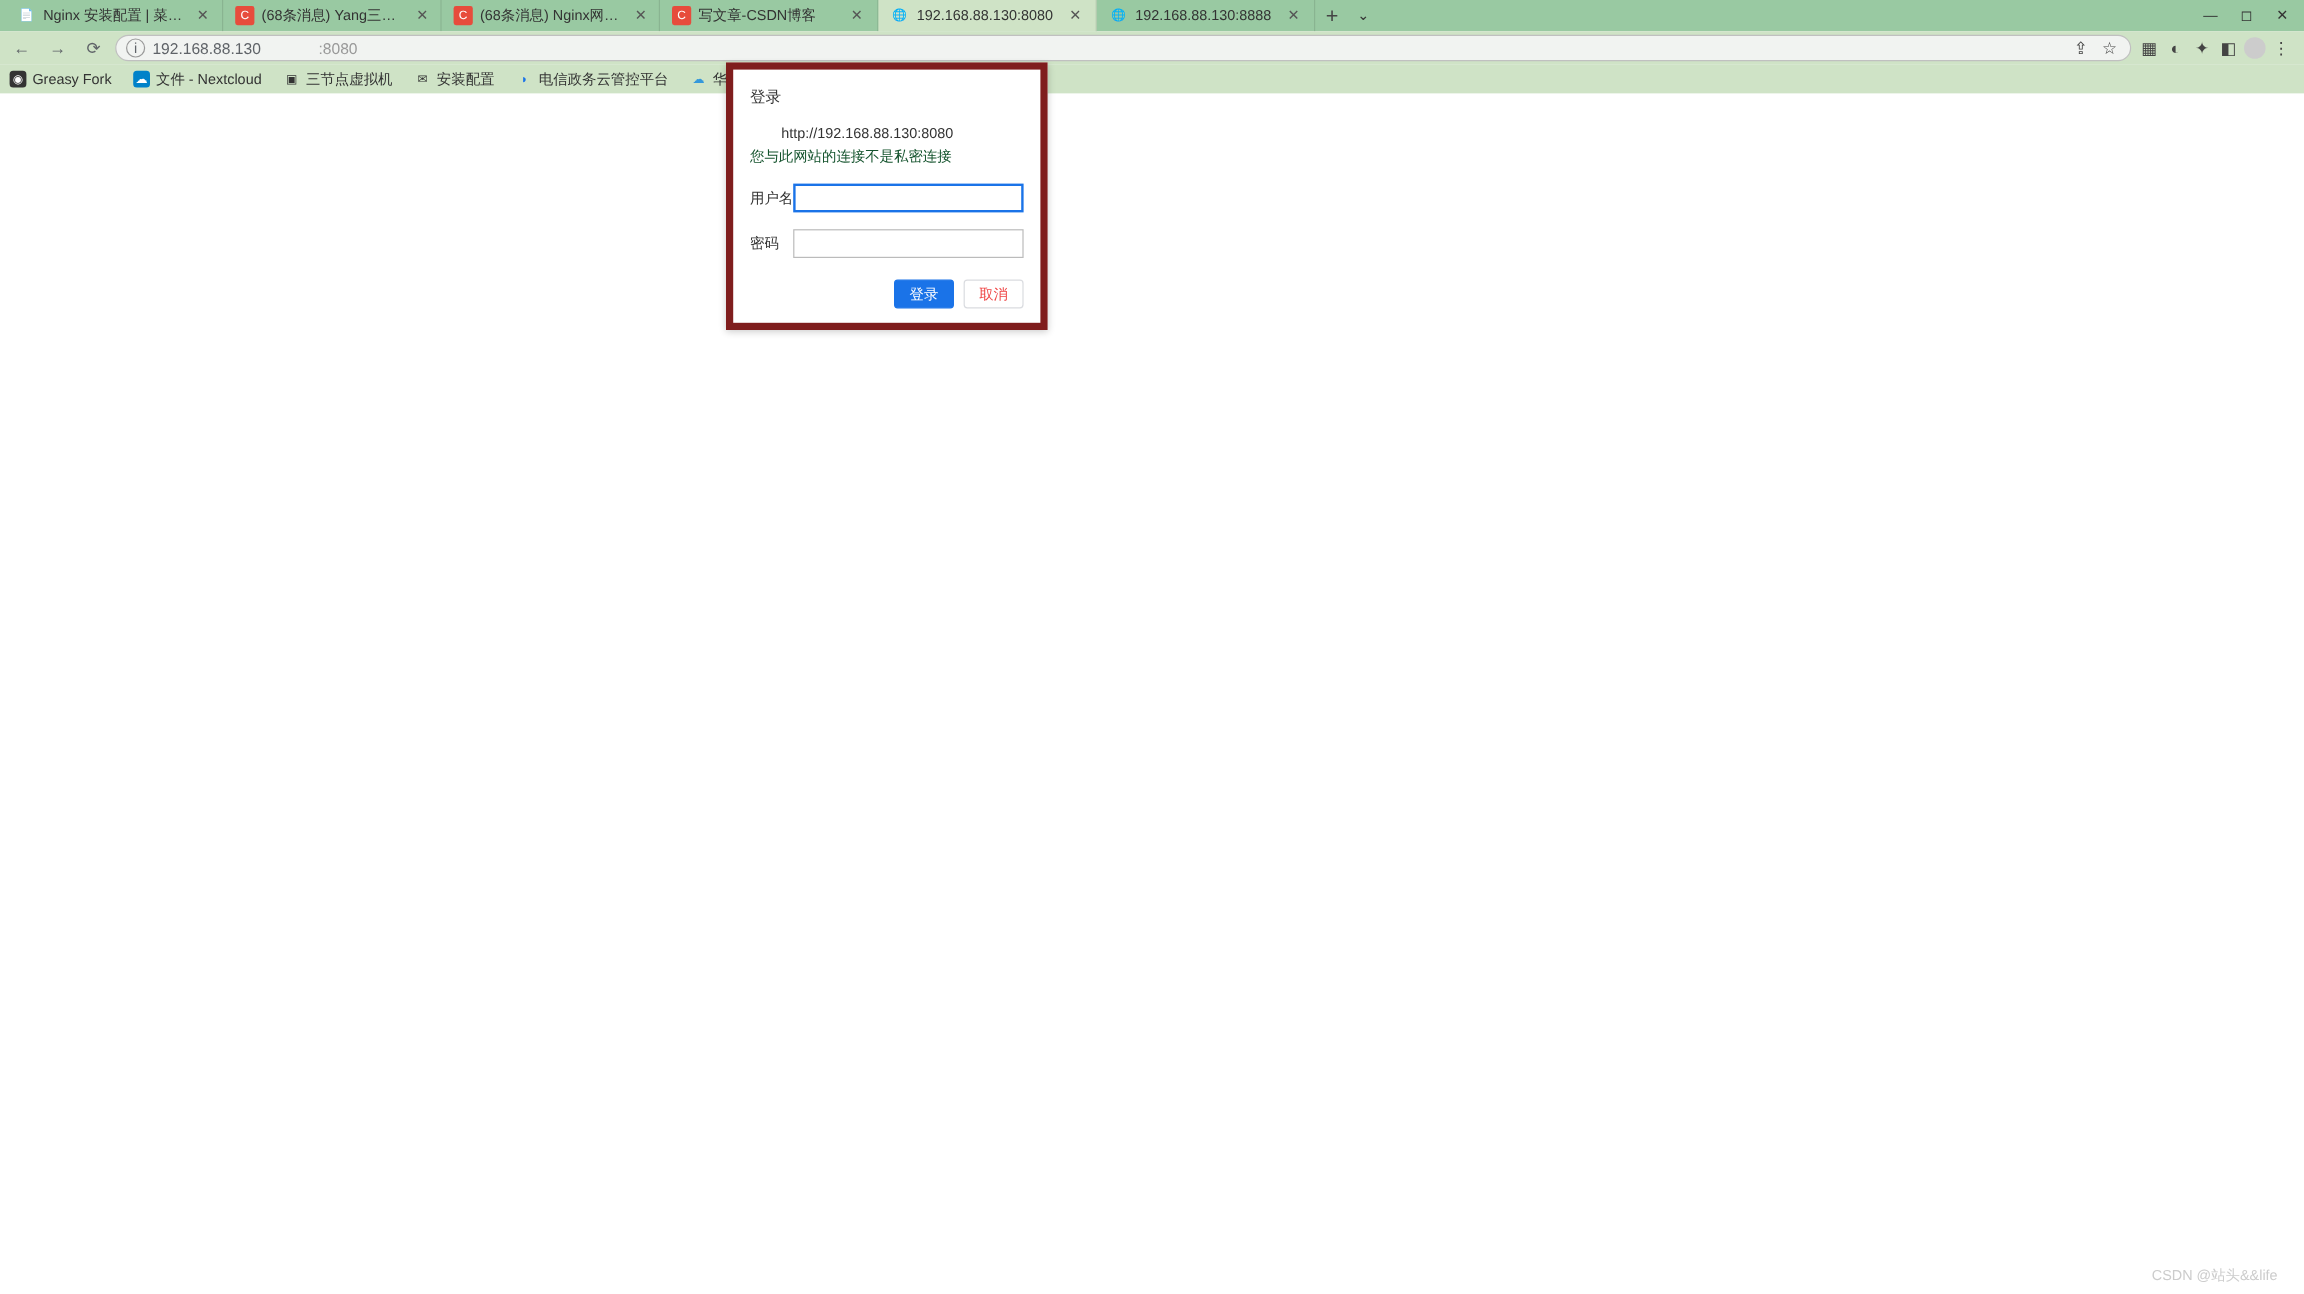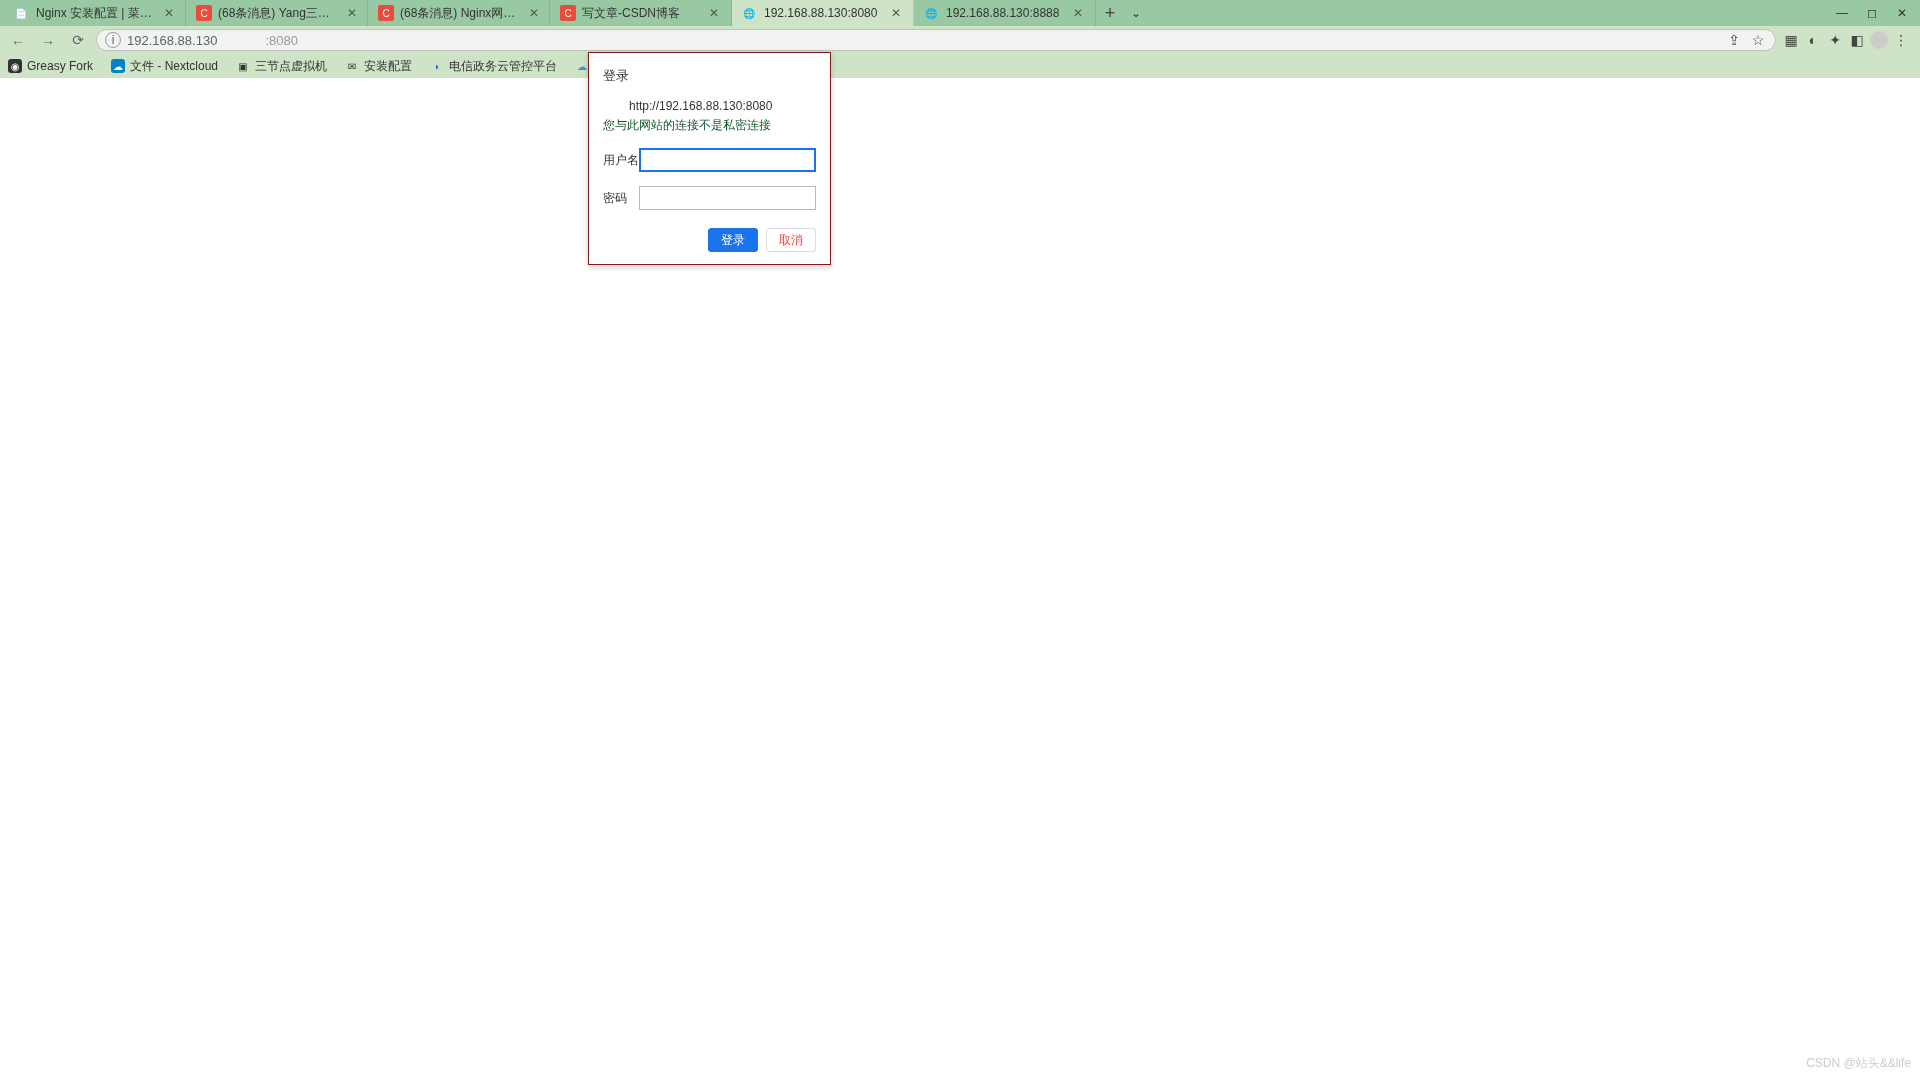--- a/index.html
+++ b/index.html
@@ -32,34 +32,34 @@
 
   
   .bookmarkbar { background:#cfe3c6; height:24px; display:flex; align-items:center; padding:0 8px; gap:18px; font-size:12px; color:#333; }
   .bm { display:flex; align-items:center; gap:5px; white-space:nowrap; }
   .bm .bicon { width:14px; height:14px; display:flex; align-items:center; justify-content:center; font-size:10px; border-radius:3px; }
 
   
   .content { position:absolute; top:78px; left:0; right:0; bottom:0; background:#fff; }
 
   
-  .auth-dialog { position:absolute; left:588px; top:52px; width:243px; background:#fff; border:1px solid #7f1d1d; box-shadow: 0 2px 6px rgba(0,0,0,0.2); padding: 14px 14px 12px 14px; font-size:12px; color:#333; }
+  .auth-dialog { position:absolute; left:605px; top:52px; width:268px; background:#fff; border:6px solid #7f1d1d; box-shadow: 0 2px 6px rgba(0,0,0,0.2); padding: 14px 14px 12px 14px; font-size:12px; color:#333; }
   .auth-title { font-size:13px; margin-bottom:14px; }
   .auth-url { color:#333;margin-left:26px; }
   .auth-warn { color:#14532d; margin-top:4px; }
   .auth-row { display:flex; align-items:center; margin-top:14px; }
   .auth-label { width:36px; flex:0 0 36px; }
   .auth-input { flex:1 1 auto; height:24px; border:1px solid #bbb; padding:2px 4px; font-size:12px; }
   .auth-input.focus { border:2px solid #1a73e8; outline:none; }
   .auth-actions { display:flex; justify-content:flex-end; gap:8px; margin-top:18px; }
   .btn { height:24px; padding:0 12px; font-size:12px; border-radius:3px; display:flex; align-items:center; }
   .btn-primary { background:#1a73e8; color:#fff; border:1px solid #1a73e8; }
   .btn-secondary { background:#fff; color:#ef4444; border:1px solid #dadce0; }
 
-  .watermark { position:absolute; right:9px; bottom:6px; color:#ccc; font-size:12px; }
+  .watermark { position:absolute; right:22px; bottom:6px; color:#ccc; font-size:12px; }
 </style>
 </head>
 <body>
 
 <div class="titlebar">
   <div class="tabs">
     <div class="tab">
       <span class="favicon">📄</span>
       <span class="title">Nginx 安装配置 | 菜鸟教程</span>
       <span class="close">✕</span>

